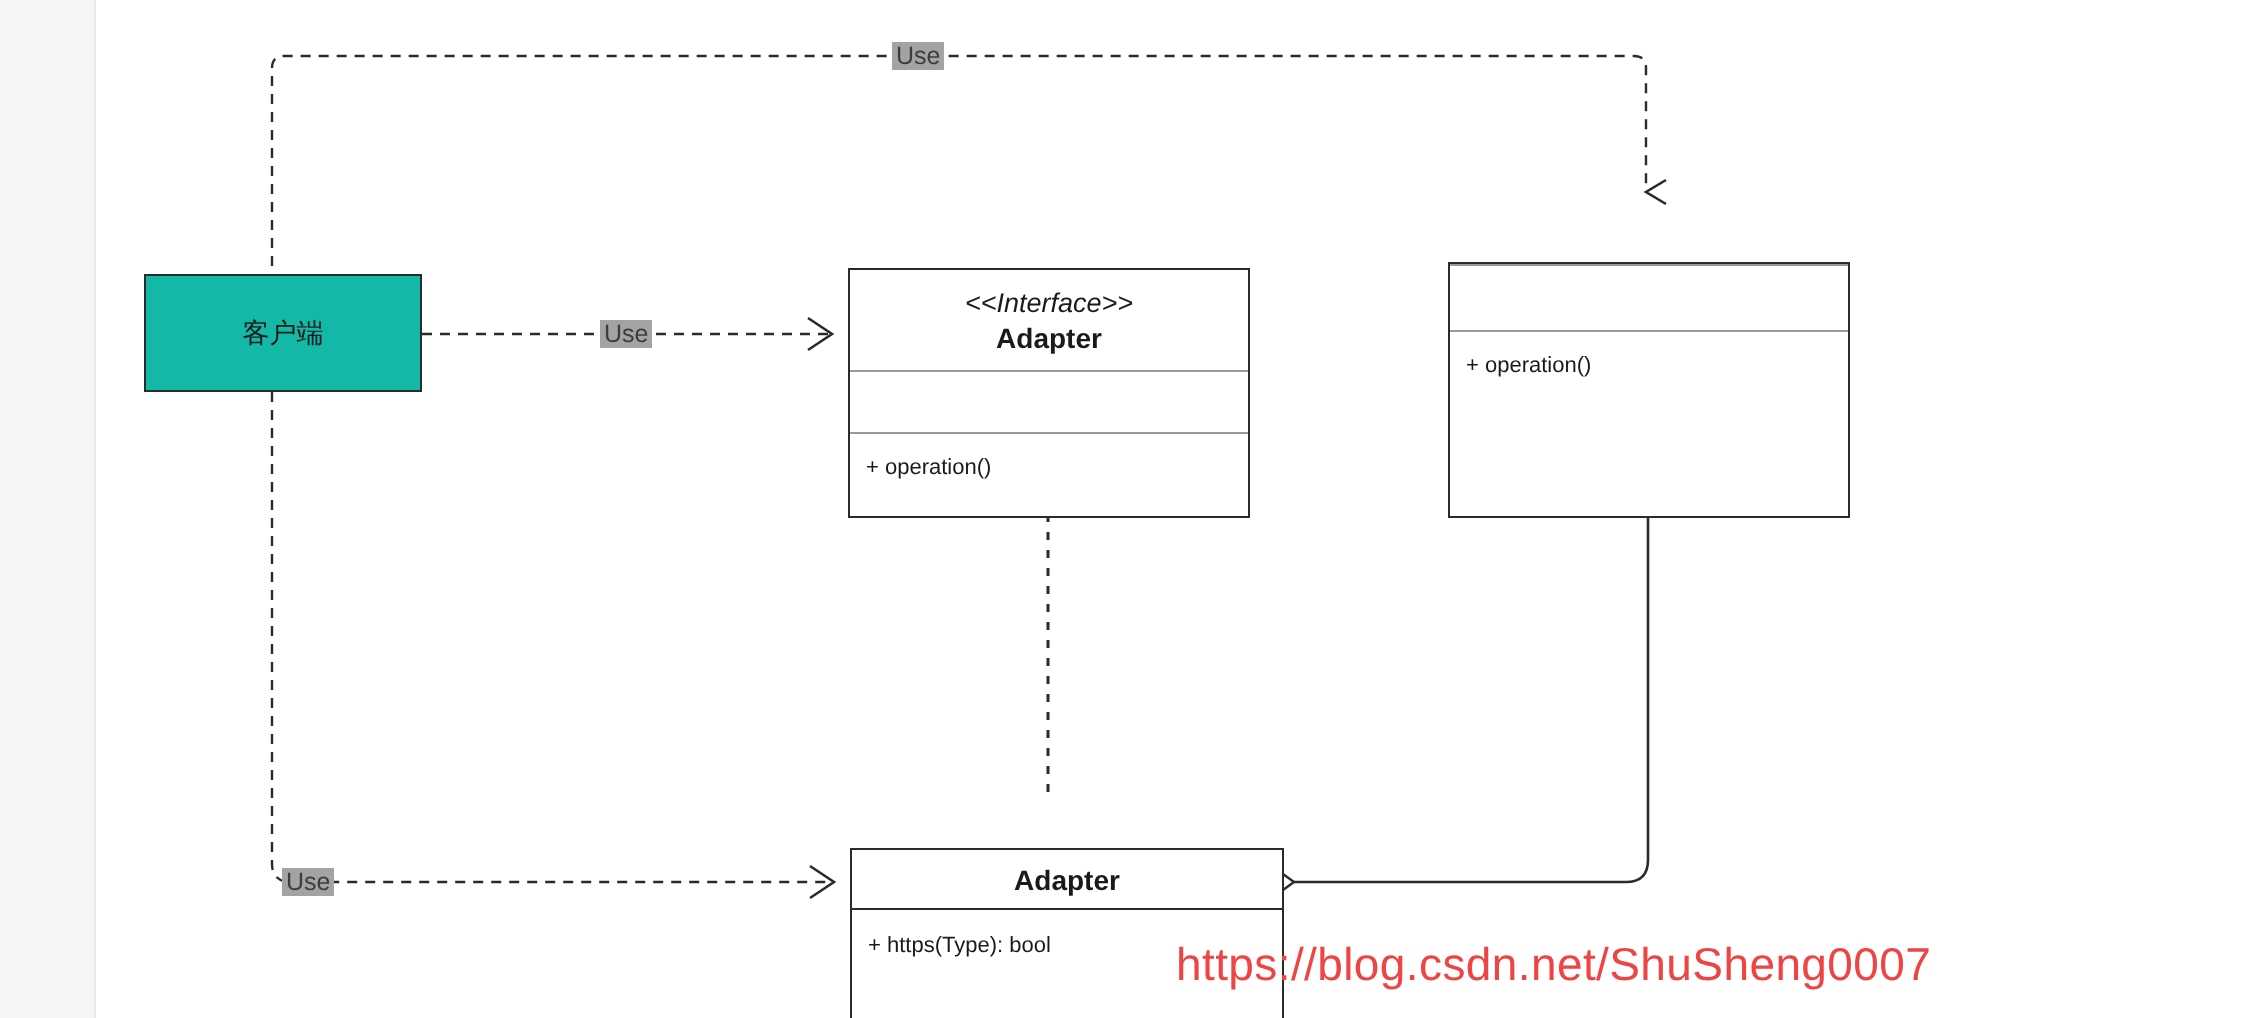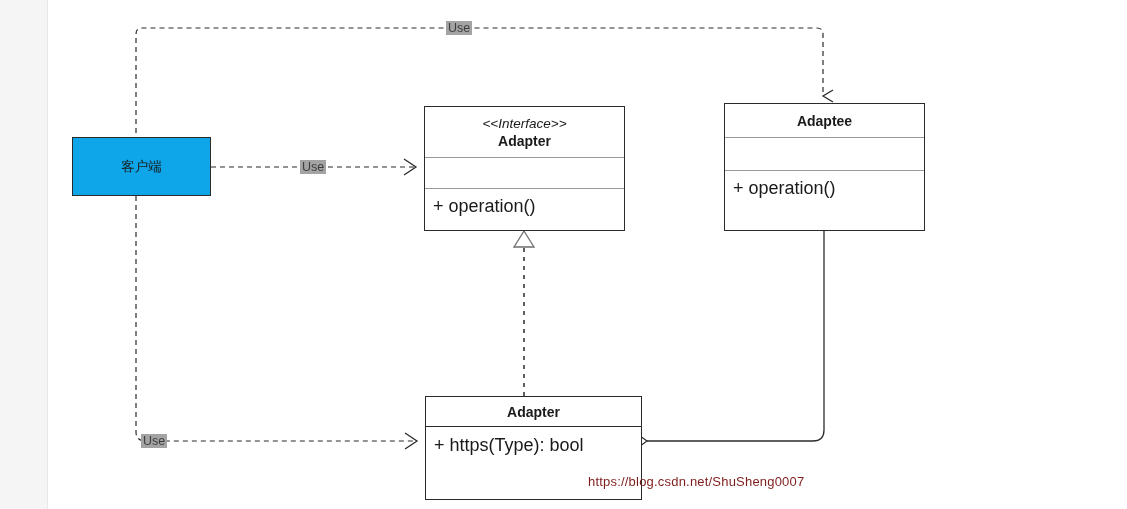--- a/index.html
+++ b/index.html
@@ -28,20 +28,21 @@
     width: 47px;
     height: 509px;
     background: #f5f5f5;
     border-right: 1px solid #e8e8e8;
   }
   .uml-box {
     position: absolute;
     box-sizing: border-box;
     background: #ffffff;
     border: 1.3px solid #2b2b2b;
+    margin-top: 28px;
   }
   .compartment {
     box-sizing: border-box;
     width: 100%;
     position: relative;
   }
   .compartment.sep {
     border-top: 1.1px solid #9a9a9a;
   }
   .compartment.sep-dark {
@@ -60,51 +61,51 @@
     line-height: 17px;
     color: #1a1a1a;
   }
   .cls-name {
     font-weight: bold;
     font-size: 14px;
     line-height: 18px;
     color: #1a1a1a;
   }
   .member {
-    font-size: 18px;
+    font-size: 11px;
     line-height: 16px;
     padding: 9px 0 0 8px;
     color: #1a1a1a;
     white-space: nowrap;
   }
   .plain-box {
     position: absolute;
     box-sizing: border-box;
-    background: #0ea5e9;
+    background: #14b8a6;
     border: 1.3px solid #2b2b2b;
     display: flex;
     align-items: center;
     justify-content: center;
     font-size: 13.5px;
     color: #1a1a1a;
   }
   .edge-label {
     position: absolute;
     font-size: 12.5px;
     line-height: 14px;
     color: #3d3d3d;
     background: #a3a3a3;
     padding: 0 2px;
     white-space: nowrap;
   }
   .watermark {
     position: absolute;
-    font-size: 13px;
+    font-size: 23px;
     line-height: 22px;
-    color: #7f1d1d;
+    color: #ef4444;
     white-space: nowrap;
     letter-spacing: 0.2px;
     user-select: none;
   }
 </style>
 </head>
 <body>
 
 <div class="left-gutter"></div>
 
@@ -150,23 +151,20 @@
     <div class="stereotype">&lt;&lt;Interface&gt;&gt;</div>
     <div class="cls-name">Adapter</div>
   </div>
   <div class="compartment sep" style="height:31px;"></div>
   <div class="compartment sep" style="height:42px;">
     <div class="member">+ operation()</div>
   </div>
 </div>
 
 <div class="uml-box" style="left:724px; top:103px; width:201px; height:128px;">
-  <div class="compartment head" style="height:33px;">
-    <div class="cls-name">Adaptee</div>
-  </div>
   <div class="compartment sep" style="height:33px;"></div>
   <div class="compartment sep" style="height:59px;">
     <div class="member">+ operation()</div>
   </div>
 </div>
 
 <div class="uml-box" style="left:425px; top:396px; width:217px; height:104px;">
   <div class="compartment head" style="height:29px;">
     <div class="cls-name">Adapter</div>
   </div>

